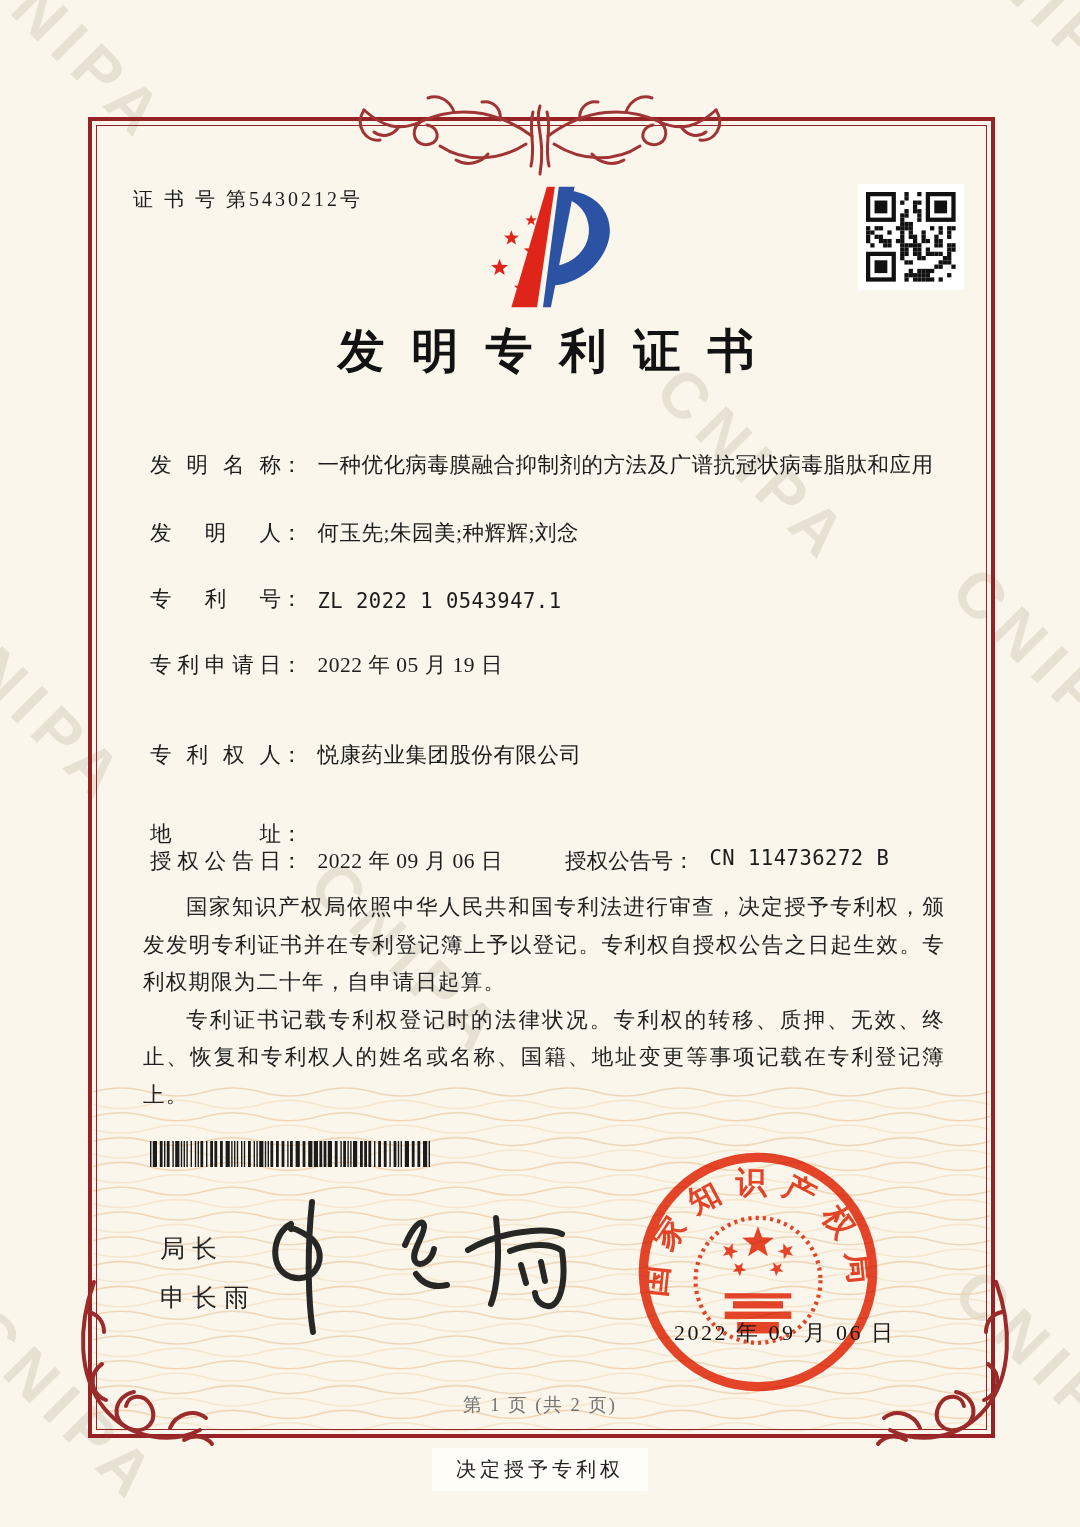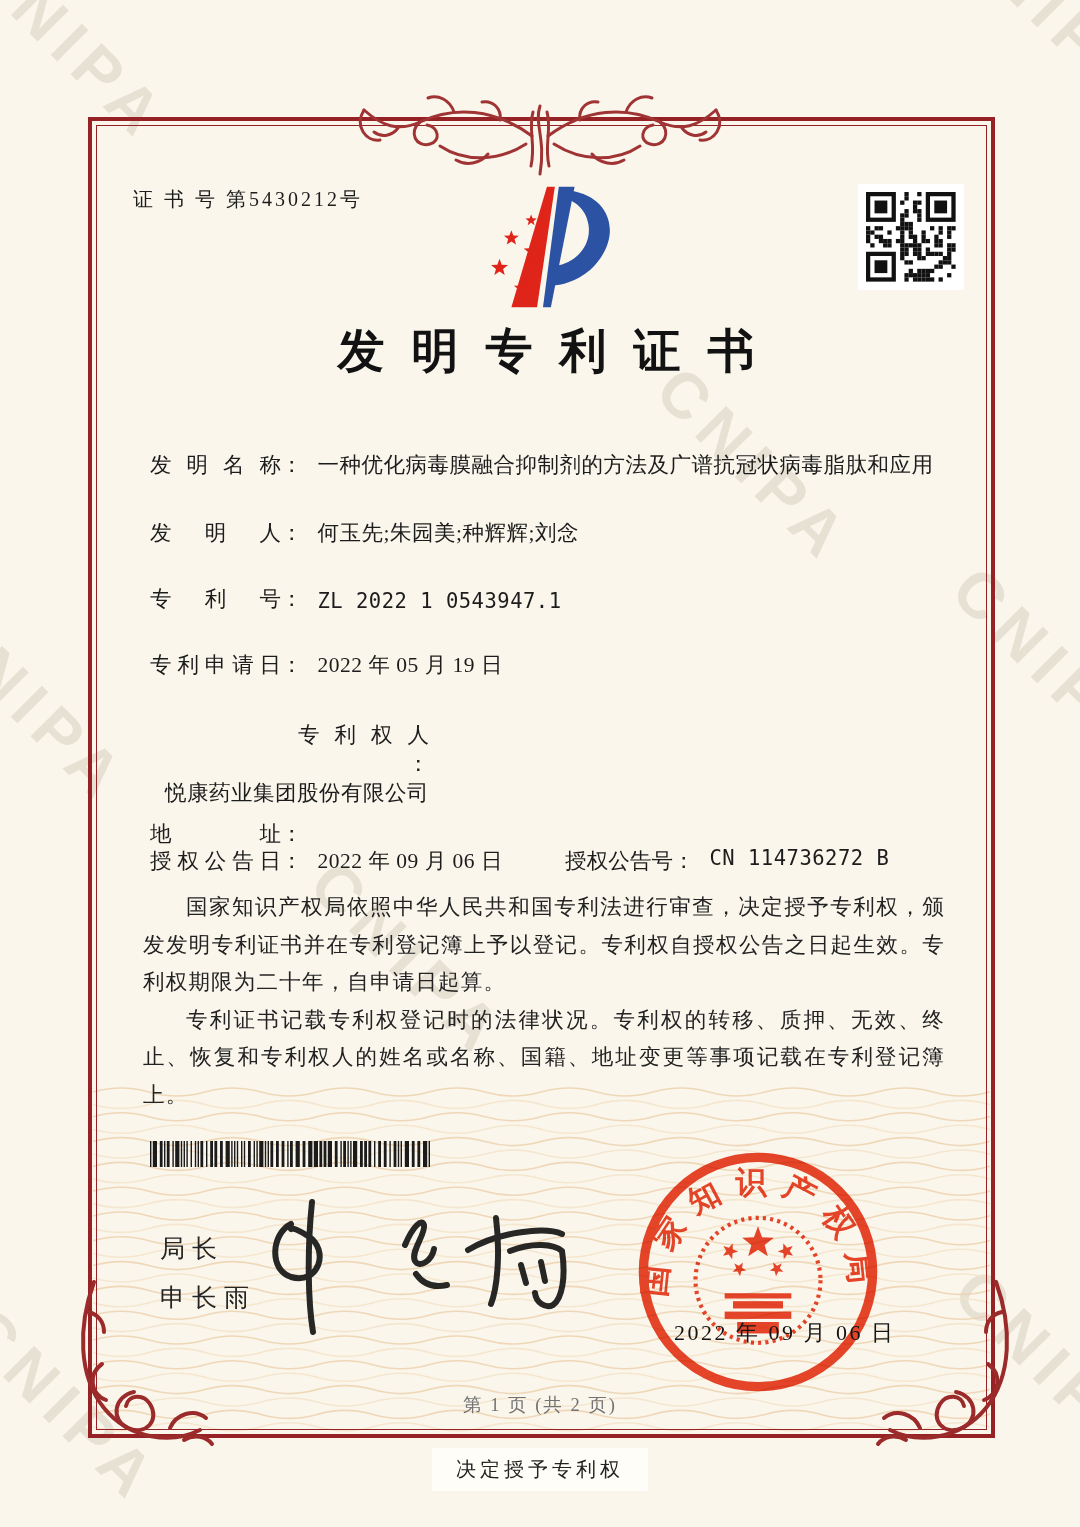--- a/index.html
+++ b/index.html
@@ -43,21 +43,21 @@
   .qr{position:absolute;left:858px;top:184px;width:106px;height:106px;background:#fff;padding:8px;z-index:3;}
   .title{position:absolute;left:0;top:320px;width:1080px;text-align:center;
     font-size:47px;font-weight:700;letter-spacing:27px;padding-left:39px;color:#121212;z-index:3;}
   
   .row{position:absolute;left:150px;display:flex;align-items:flex-end;font-size:21.5px;z-index:3;white-space:nowrap;}
   .row .lab{display:inline-block;width:131px;text-align:justify;text-align-last:justify;}
   .row .col{display:inline-block;}
   .row .val{display:inline-block;margin-left:15px;letter-spacing:0.5px;}
   .mono{font-family:"DejaVu Sans Mono","Liberation Mono",monospace;font-size:20.5px;letter-spacing:1px;}
   .r-name{top:450px;} .r-inv{top:518px;} .r-pat{top:584px;} .r-fil{top:650px;}
-  .r-own{top:720px;flex-direction:column;} .r-addr{top:819px;} .r-grant{top:846px;}
+  .r-own{top:740px;} .r-addr{top:819px;} .r-grant{top:846px;}
   .grp2{position:absolute;left:415px;top:0;display:flex;}
   .grp2 .lab{width:108px;}
   
   .body-text{position:absolute;left:143px;top:889px;width:802px;font-size:21.5px;
     line-height:37.5px;letter-spacing:1.2px;text-align:justify;z-index:3;color:#222;}
   .body-text p{text-indent:2em;}
   
   .barcode{position:absolute;left:150px;top:1141px;z-index:3;}
   .sig-label{position:absolute;left:160px;z-index:3;
     font-family:"Liberation Sans","DejaVu Sans",sans-serif;font-size:25px;letter-spacing:7px;color:#242424;}

